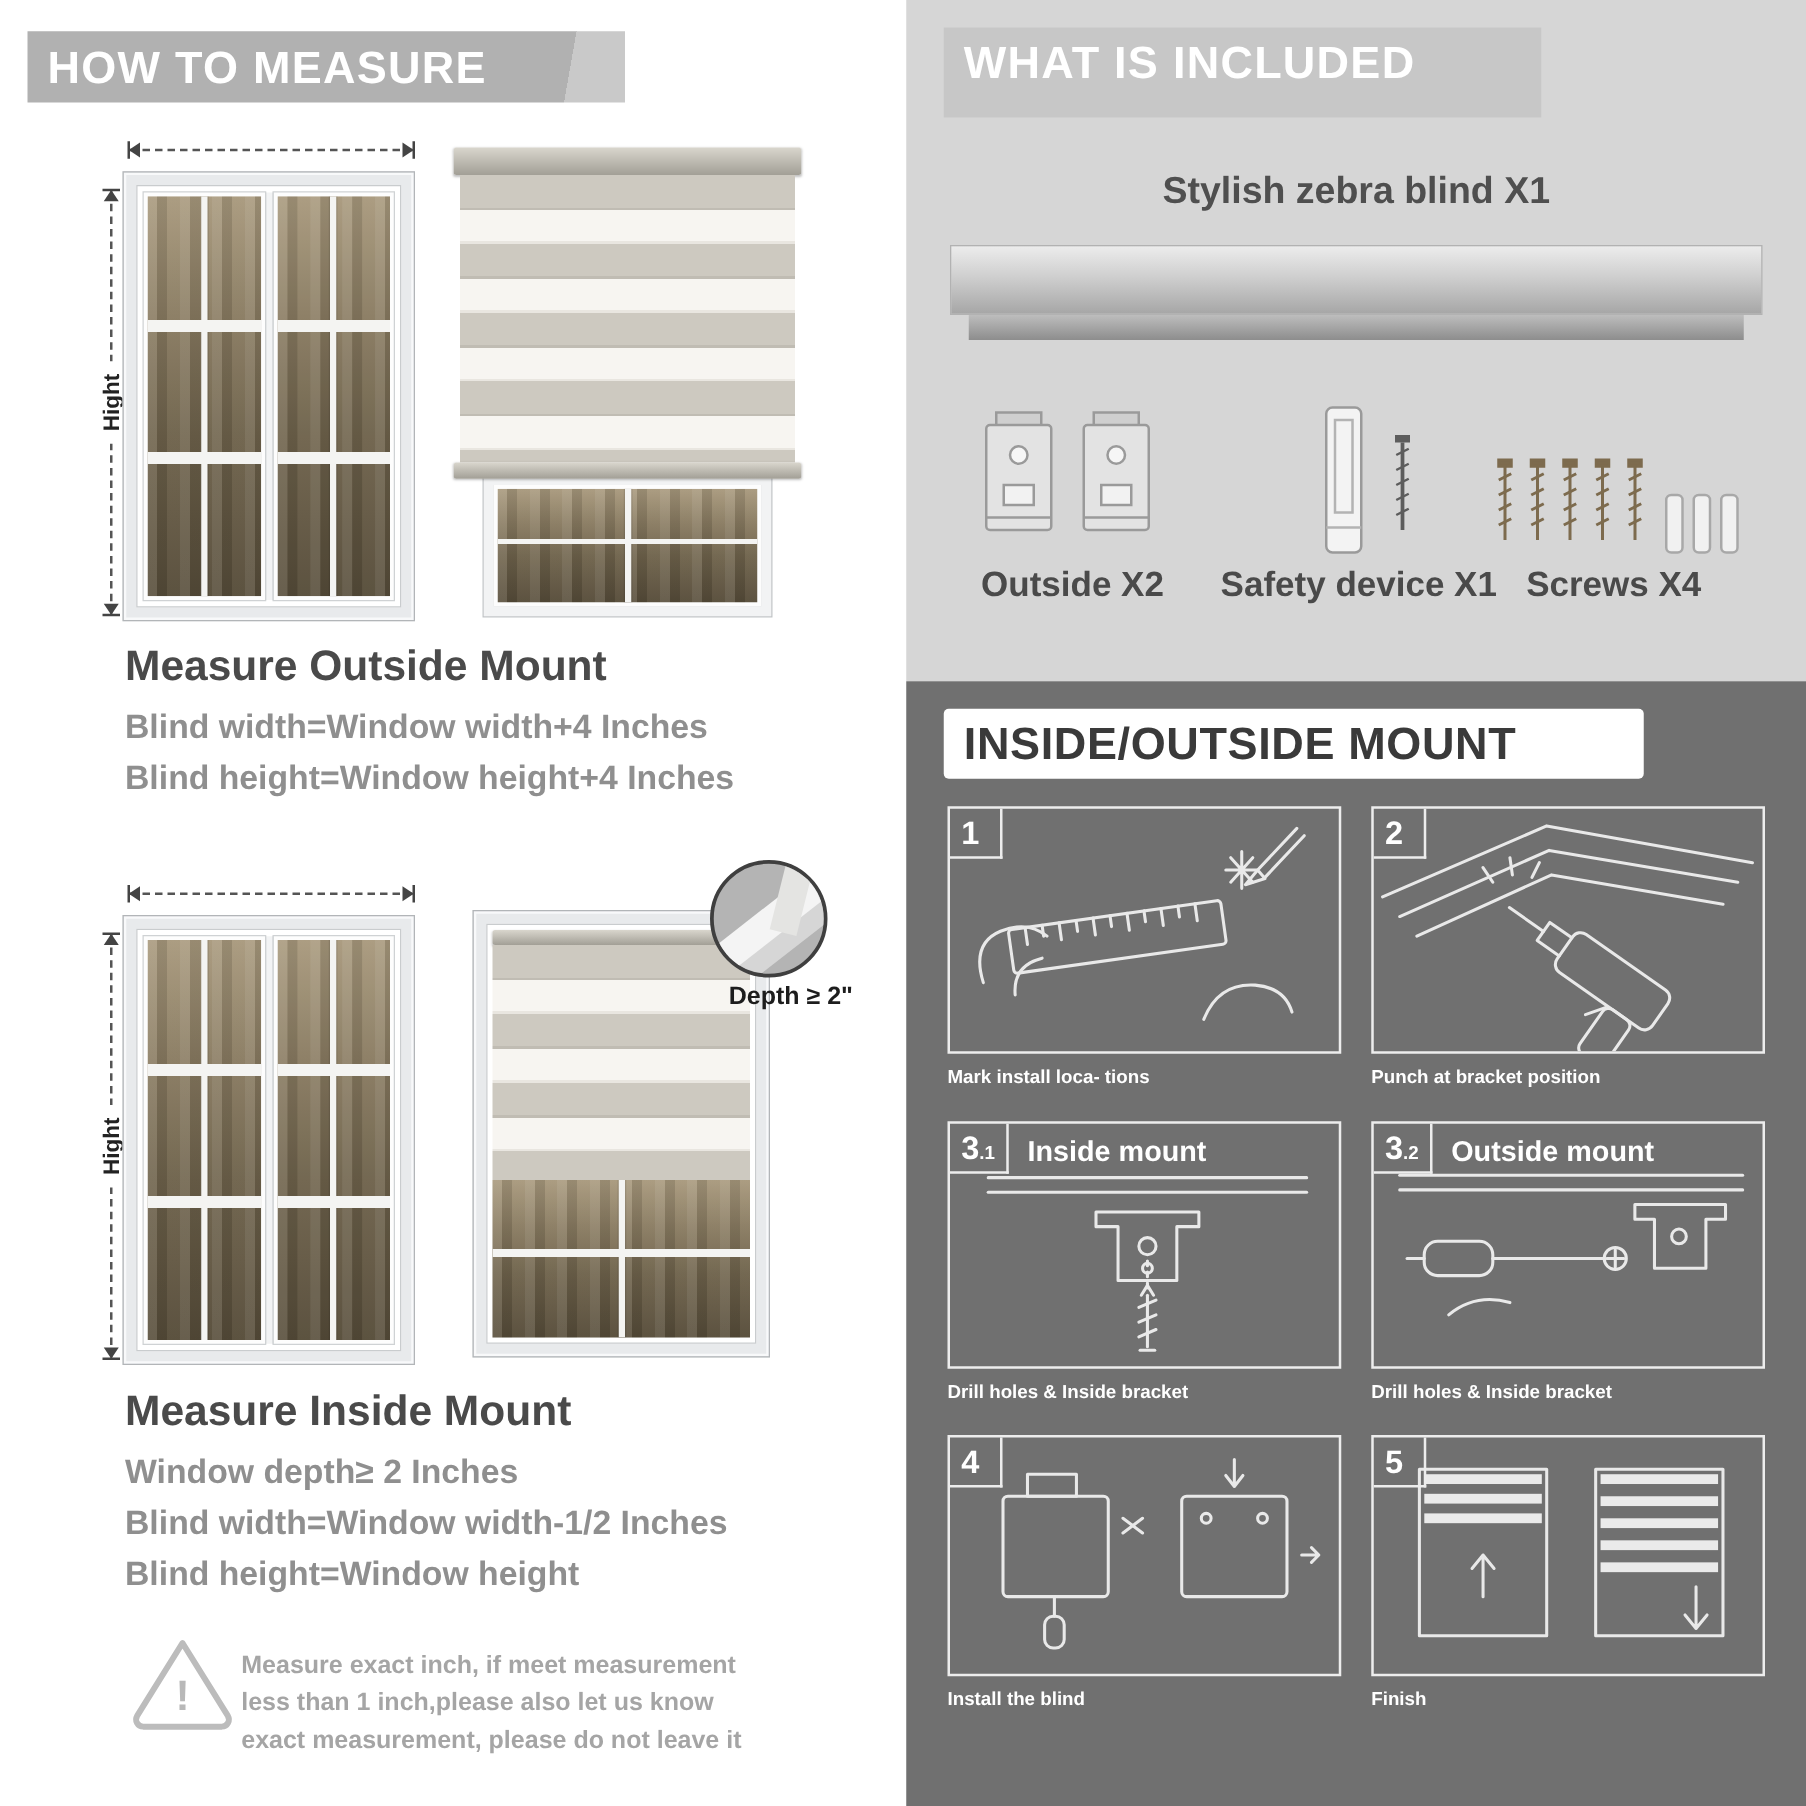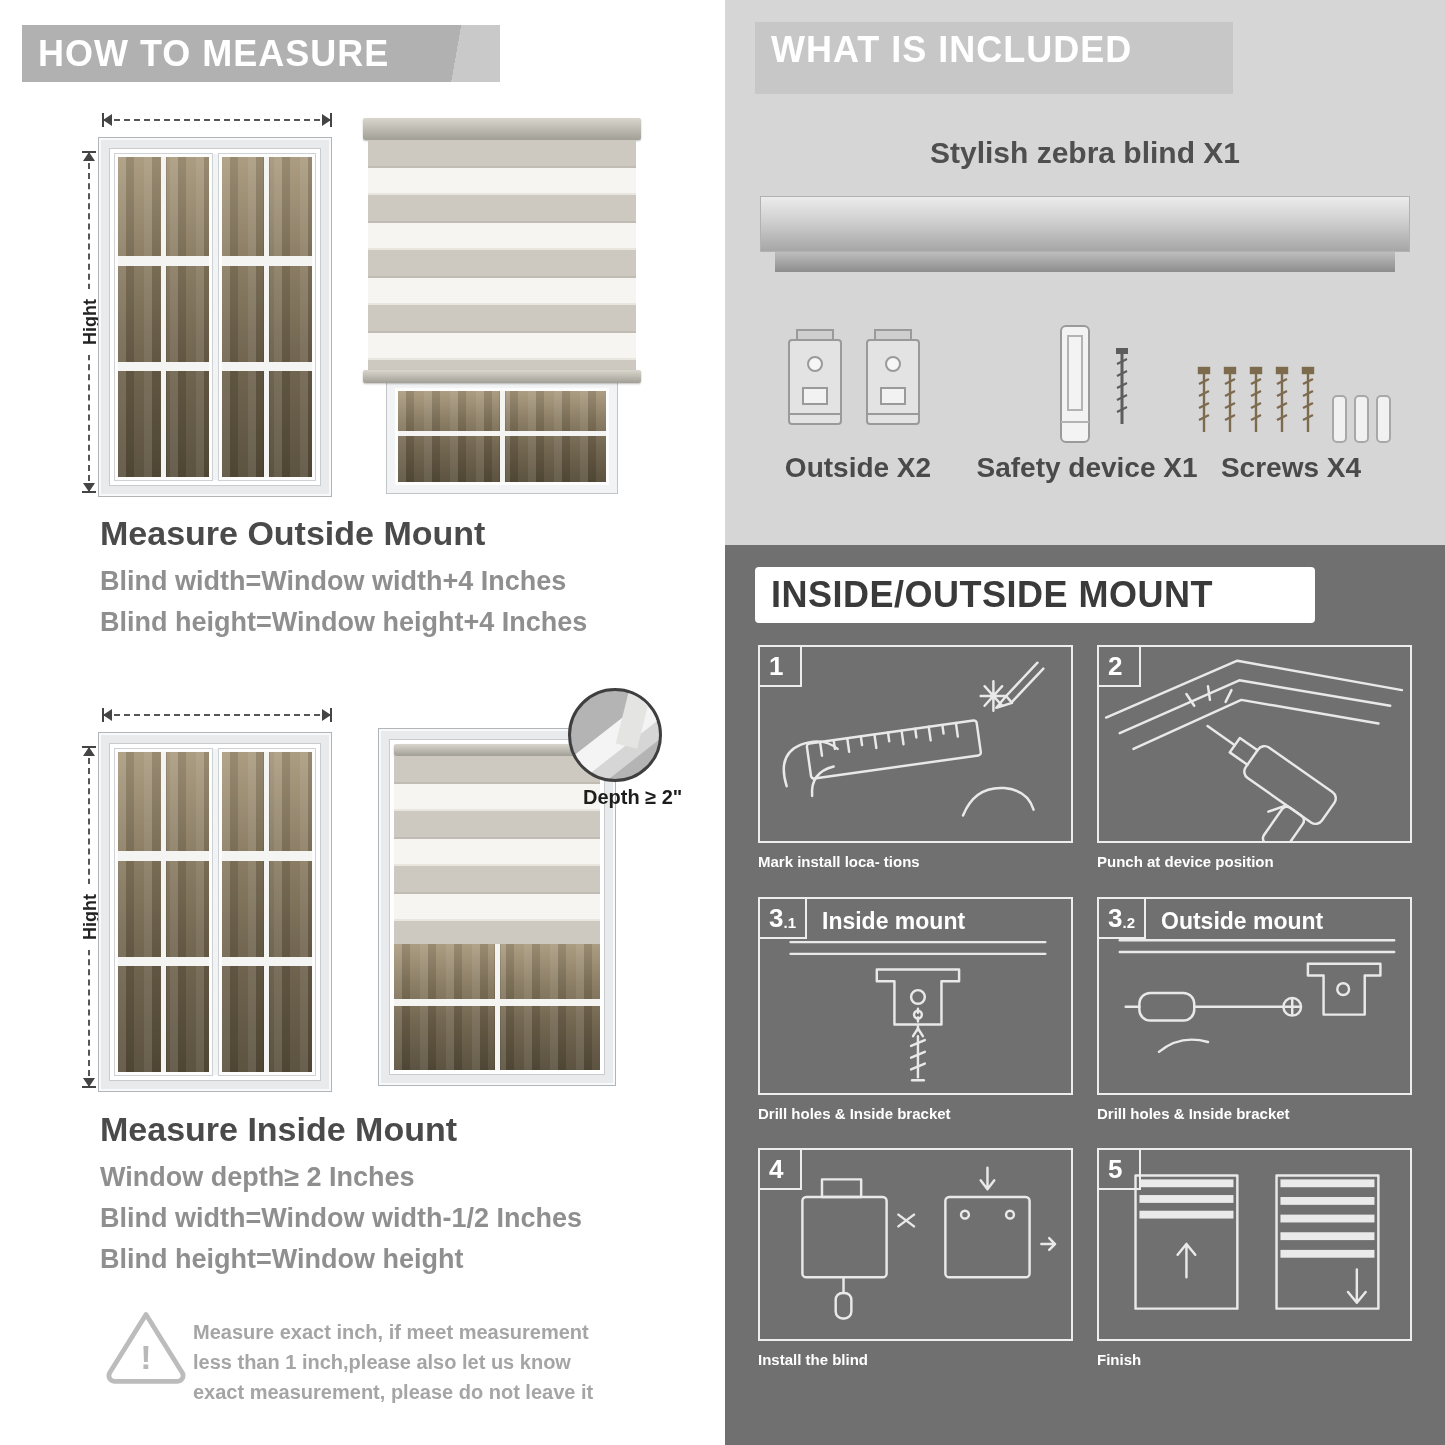--- a/index.html
+++ b/index.html
@@ -348,21 +348,21 @@
               <rect x="150" y="112" width="95" height="38" rx="8"></rect>
               <path d="M150,121 h-22 v18 h22"></path>
               <path d="M128,130 h-34"></path>
               <rect x="205" y="150" width="26" height="44" rx="6"></rect>
               <path d="M205,152 l-10,14"></path>
             </g>
             <path d="M96,60 l-8,-12 M112,54 l-2,-14 M128,56 l6,-12"></path>
           </g>
         </svg>
       </div>
-      <div class="step-caption">Punch at  device position</div>
+      <div class="step-caption">Punch at  bracket position</div>
     </div>
 
     <div class="step" style="left:33px; top:352px;">
       <div class="step-box">
         <div class="step-num">
             <span>3</span>
             <span class="sub">.1</span>
           </div>
         <div class="step-title">Inside mount</div>
         <svg class="step-art" viewBox="0 0 315 198">

